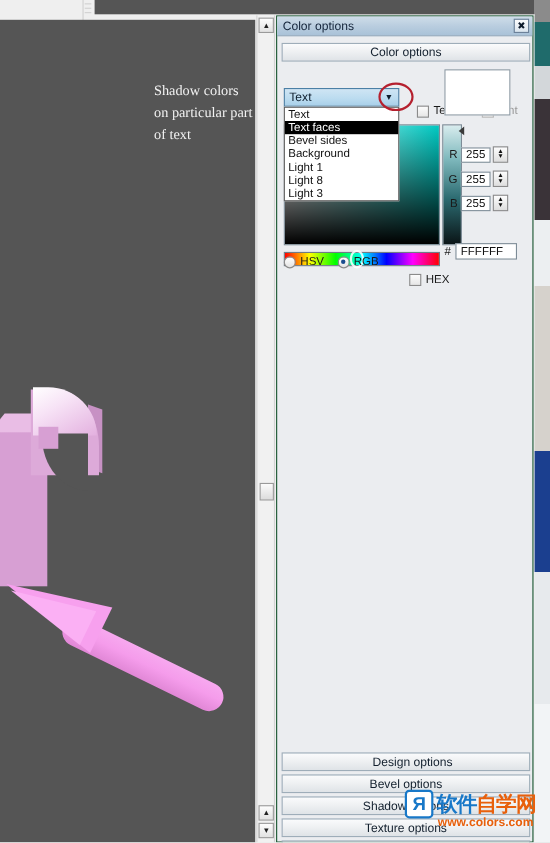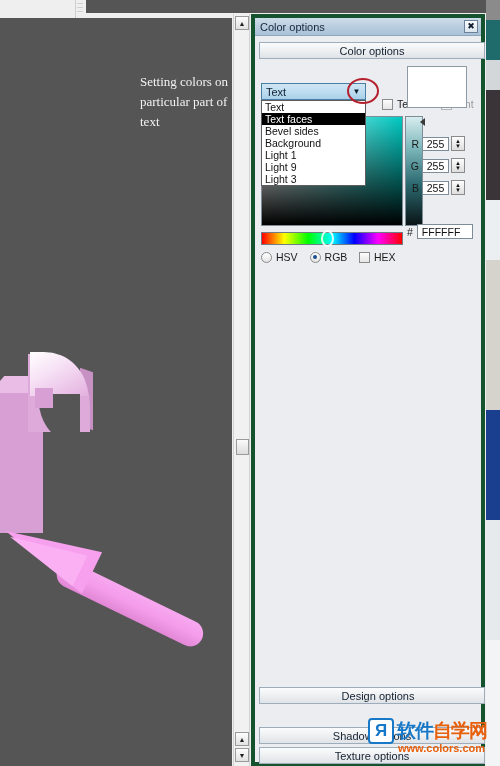--- a/index.html
+++ b/index.html
@@ -157,21 +157,21 @@
     width: 13px; height: 16px;
     background: linear-gradient(180deg,#fbfbfb,#dcdcdc);
     border: 1px solid #9a9a9a;
   }
 
   
   .panel {
     position: absolute; top: 14px; left: 251px;
     width: 234px; height: 752px;
     background: #ebedf0;
-    border: 4px solid #14532d;
+    border: 1px solid #14532d;
   }
   .panel-title {
     position: relative;
     height: 18px;
     background: linear-gradient(180deg,#cfdde9 0%, #b9cddf 52%, #a9c2d8 100%);
     border-bottom: 1px solid #8ea6bb;
     display: flex; align-items: center;
   }
   .panel-title .t {
     font-size: 11px; color: #14243a; margin-left: 5px;
@@ -264,21 +264,21 @@
   }
   .hue-marker {
     position: absolute; left: 66px; top: 194px;
     width: 13px; height: 17px;
     border: 2px solid #ffffff;
     border-radius: 50%;
     opacity: .85;
   }
 
   
-  .radio-row { position: absolute; left: 6px; top: 215px; display: flex; align-items: center; }
+  .radio-row { position: absolute; left: 6px; top: 199px; display: flex; align-items: center; }
   .radio {
     width: 11px; height: 11px; border-radius: 50%;
     background: linear-gradient(180deg,#ffffff,#e3e3e3);
     border: 1px solid #8b8b8b;
     position: relative;
   }
   .radio.on::after {
     content: ""; position: absolute; left: 2.5px; top: 2.5px;
     width: 4px; height: 4px; border-radius: 50%; background: #1a4d8f;
   }
@@ -286,21 +286,21 @@
 
   .cbox {
     width: 11px; height: 11px;
     background: linear-gradient(180deg,#fcfcfc,#e6e6e6);
     border: 1px solid #8b8b8b;
   }
   .cbox.dim { border-color: #b5b5b5; background: #f3f3f3; }
   .clabel { font-size: 10.5px; color: #1a1a1a; margin: 0 10px 0 4px; }
   .clabel.dim { color: #9a9a9a; }
 
-  .hexcheck-row { position: absolute; left: 104px; top: 215px; display: flex; align-items: flex-end; }
+  .hexcheck-row { position: absolute; left: 120px; top: 215px; display: flex; align-items: flex-end; }
 
   
   .tex-row { position: absolute; left: 127px; top: 62px; display: flex; align-items: center; }
 
   
   .swatch {
     position: absolute; left: 152px; top: 30px;
     width: 60px; height: 42px;
     background: #ffffff;
     border: 1px solid #8d9aa4;
@@ -393,21 +393,21 @@
     <div class="app-topstrip">
       <div class="dark"></div>
       <div class="grip">
           <i></i>
           <i></i>
           <i></i>
         </div>
     </div>
 
     <div class="canvas">
-      <div class="canvas-caption">Setting colors on particular part of text</div>
+      <div class="canvas-caption">Shadow colors on particular part of text</div>
 
       <div class="letter-r">
         <div class="r-stem-side"></div>
         <div class="r-stem-top"></div>
         <div class="r-stem-face"></div>
         <div class="r-arm-side"></div>
         <div class="r-arm-face"></div>
         <div class="r-arm-hi"></div>
         <div class="r-inner-notch"></div>
         <div class="r-shoulder-shade"></div>
@@ -459,21 +459,21 @@
 
         <div class="hue-bar"></div>
         <div class="hue-marker"></div>
 
         <div class="dropdown">
           <div class="dd-item">Text</div>
           <div class="dd-item sel">Text faces</div>
           <div class="dd-item">Bevel sides</div>
           <div class="dd-item">Background</div>
           <div class="dd-item">Light 1</div>
-          <div class="dd-item">Light 9</div>
+          <div class="dd-item">Light 8</div>
           <div class="dd-item">Light 3</div>
         </div>
 
         <div style="position:absolute;left:92px;top:42px;width:32px;height:26px;border:2px solid #b5202e;border-radius:50%;z-index:40;"></div>
 
         <div class="rgb-row" style="left:152px; top:100px;">
           <span class="rgb-lab">R</span>
           <span class="rgb-field">255</span>
           <span class="spin">
               <span>▲</span>
@@ -507,20 +507,21 @@
           <span class="rlabel">HSV</span>
           <span class="radio on"></span>
           <span class="rlabel">RGB</span>
         </div>
         <div class="hexcheck-row">
           <span class="cbox"></span>
           <span class="clabel">HEX</span>
         </div>
 
         <div class="section-btn sec-2">Design options</div>
+        <div class="section-btn sec-3">Bevel options</div>
         <div class="section-btn sec-4">Shadow options</div>
         <div class="section-btn sec-5">Texture options</div>
         <div class="section-btn sec-6">Animation options</div>
 
       </div>
     </div>
   </div>
 
   <div class="watermark">
     <div class="wm-top">

